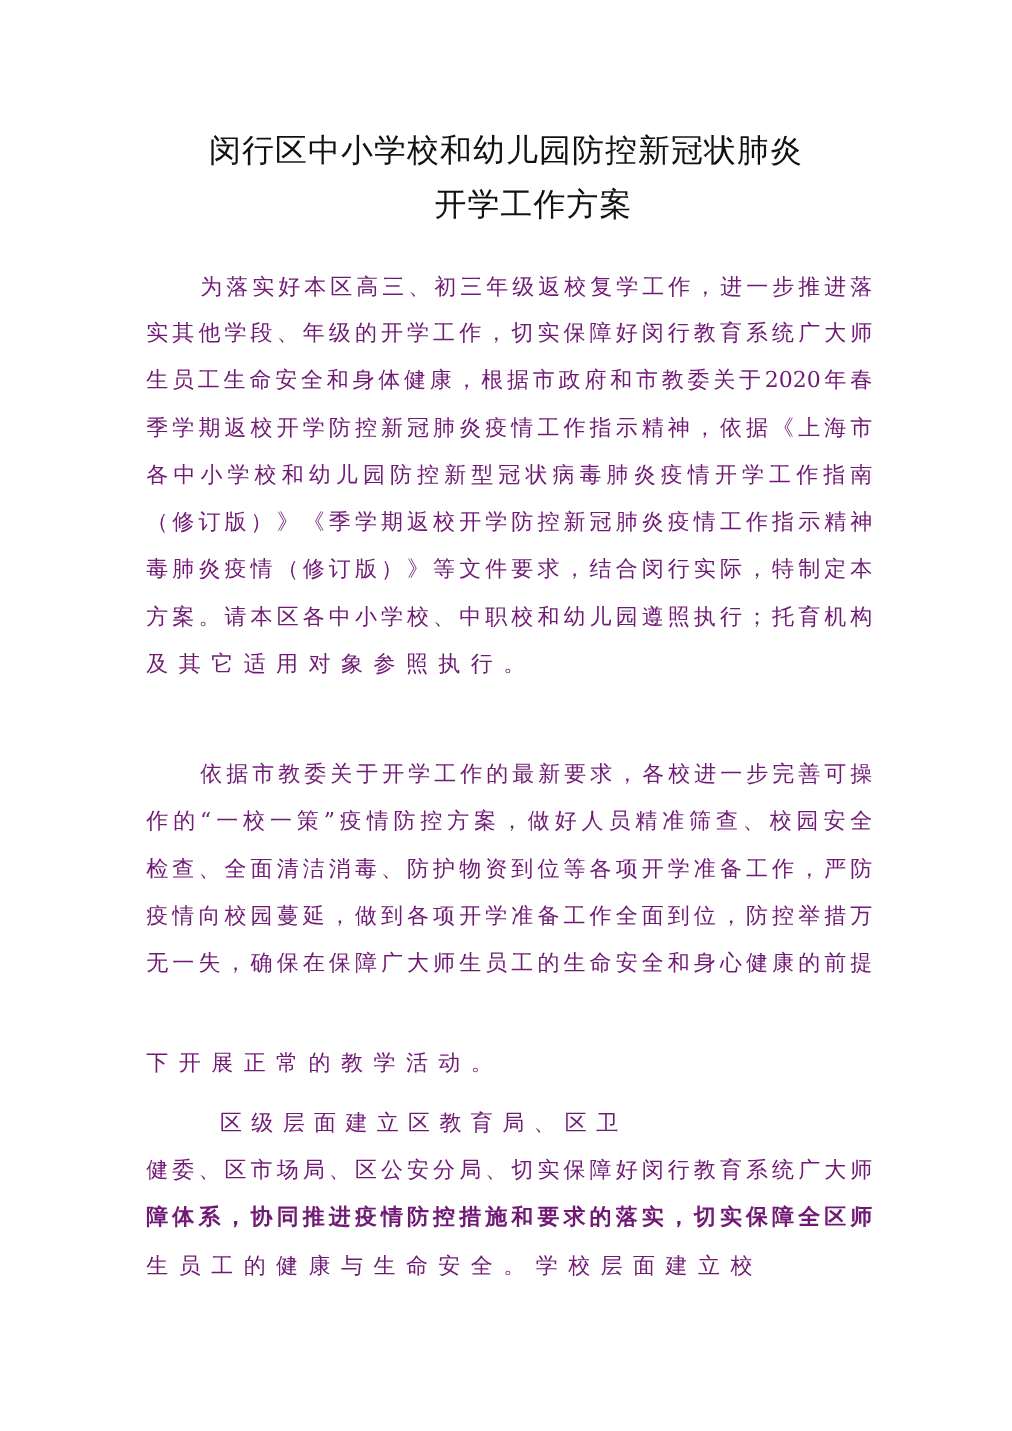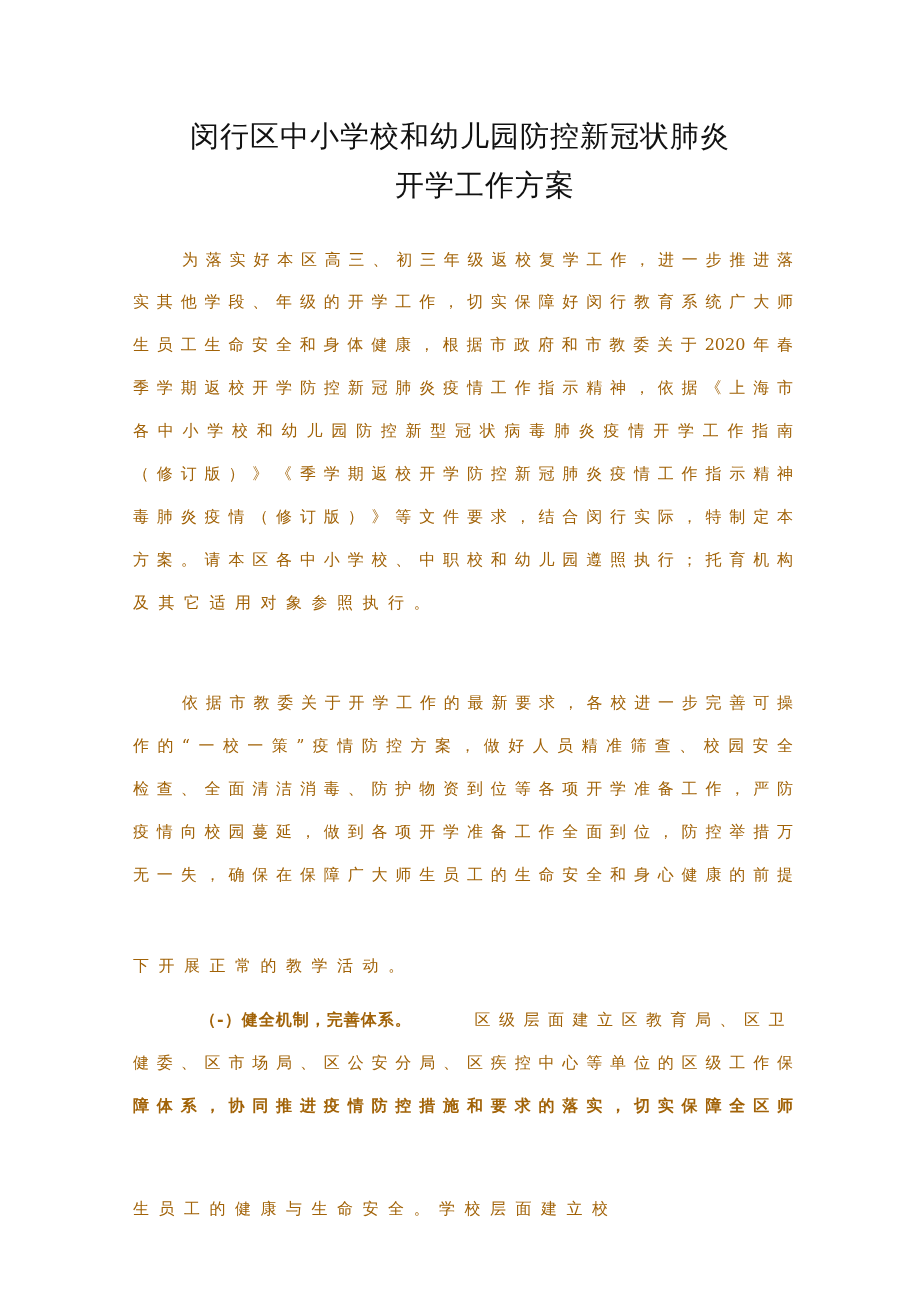--- a/index.html
+++ b/index.html
@@ -32,23 +32,23 @@
       white-space: nowrap;
     }
     .title.l1 { top: 117px; }
     .title.l2 { top: 166px; padding-left: 25px; }
 
     .line {
       position: absolute;
       left: 133px;
       width: 660px;
       font-family: "DejaVu Serif", serif;
-      font-size: 16px;
+      font-size: 20px;
       line-height: 28px;
-      color: #a16207;
+      color: #701a75;
       white-space: nowrap;
       letter-spacing: 9.5px;
     }
     .line.indent { left: 182px; }
     .line.justify {
       text-align: justify;
       text-align-last: justify;
       letter-spacing: 0;
     }
     .heading {
@@ -82,21 +82,20 @@
     <div class="line indent justify" style="top:689px; width:611px;">依据市教委关于开学工作的最新要求，各校进一步完善可操</div>
     <div class="line justify" style="top:732px;">作的“一校一策”疫情防控方案，做好人员精准筛查、校园安全</div>
     <div class="line justify" style="top:775px;">检查、全面清洁消毒、防护物资到位等各项开学准备工作，严防</div>
     <div class="line justify" style="top:818px;">疫情向校园蔓延，做到各项开学准备工作全面到位，防控举措万</div>
     <div class="line justify" style="top:861px;">无一失，确保在保障广大师生员工的生命安全和身心健康的前提</div>
     <div class="line" style="top:904px;margin-top:48px;">下开展正常的教学活动。</div>
   </div>
 
   <div>
     <div class="line" style="top:1006px; left:200px; width:593px; letter-spacing:0; display:flex; justify-content:space-between;">
-      <span class="bold">（-）健全机制，完善体系。</span>
       <span style="letter-spacing:8.5px; font-family:'DejaVu Serif', serif;">区级层面建立区教育局、区卫</span>
     </div>
-    <div class="line justify" style="top:1049px;">健委、区市场局、区公安分局、区疾控中心等单位的区级工作保</div>
+    <div class="line justify" style="top:1049px;">健委、区市场局、区公安分局、切实保障好闵行教育系统广大师</div>
     <div class="line justify" style="top:1092px;font-weight:bold;">障体系，协同推进疫情防控措施和要求的落实，切实保障全区师</div>
-    <div class="line" style="top:1195px;">生员工的健康与生命安全。学校层面建立校</div>
+    <div class="line" style="top:1136px;">生员工的健康与生命安全。学校层面建立校</div>
   </div>
 
 </div>
 
 </body></html>

